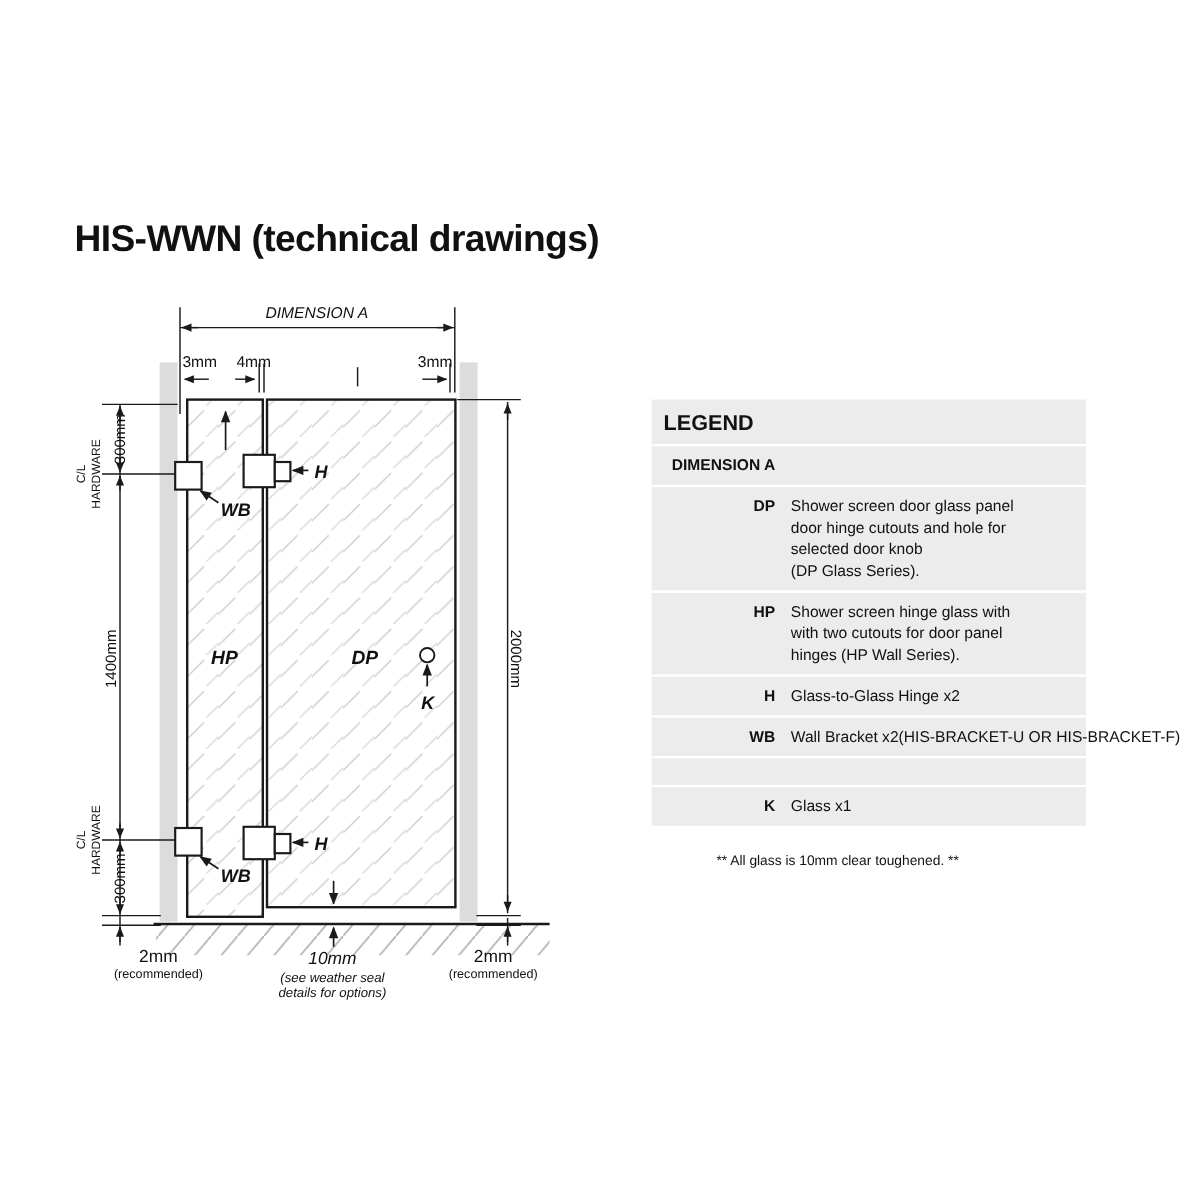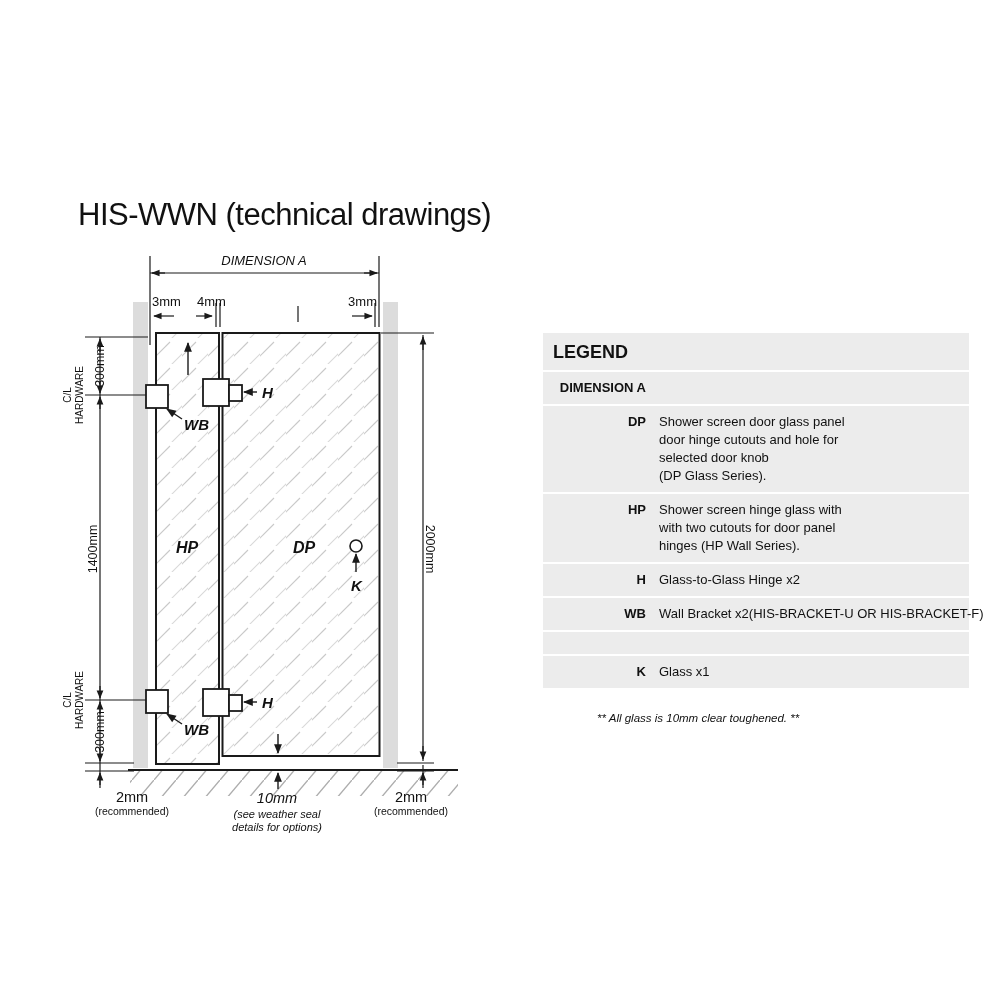--- a/index.html
+++ b/index.html
@@ -1,41 +1,41 @@
 <!DOCTYPE html>
 <html><head>
 <meta charset="utf-8">
 <style>
   html,body{margin:0;padding:0;background:#fff;}
   body{width:1000px;height:1000px;position:relative;overflow:hidden;
        font-family:"Liberation Sans",sans-serif;color:#111;}
-  .page-title{position:absolute;left:62px;top:181px;margin:16px;
-       font-size:31px;font-weight:normal;letter-spacing:-0.5px;color:#111;}
+  .page-title{position:absolute;left:62px;top:181px;margin:0;
+       font-size:31px;font-weight:bold;letter-spacing:-0.5px;color:#111;}
   svg.drawing{position:absolute;left:0;top:0;width:1000px;height:1000px;}
   svg text{fill:#111;font-family:"Liberation Sans",sans-serif;}
   .dimtxt{font-size:13px;}
   .dimtxt-sm{font-size:12.5px;}
   .ital{font-style:italic;}
   .hw{font-style:italic;font-weight:bold;font-size:15px;}
   .panel-lbl{font-style:italic;font-weight:bold;font-size:16px;}
   .note-sm{font-size:11px;font-style:italic;}
   .rec-sm{font-size:10.5px;}
   .mm-big{font-size:14.5px;}
   .clhw{font-size:10px;}
   
-  .legend{position:absolute;left:543px;top:333px;width:426px;background:#ececec;}
+  .legend{position:absolute;left:543px;top:333px;width:362px;background:#ececec;}
   .legend-header{font-size:18px;font-weight:bold;padding:9px 10px 7px 10px;}
   .lrow{display:flex;border-top:2px solid #fff;padding:7px 0;}
   .lrow.empty{height:22px;padding:0;}
   .lkey{flex:0 0 103px;width:103px;text-align:right;font-weight:bold;
         font-size:13px;line-height:18px;}
   .ldesc{margin-left:13px;font-size:13px;line-height:18px;}
   .nowrap .lline{white-space:nowrap;text-align:center;}
   .footnote{position:absolute;left:597px;top:712px;font-size:11.5px;
-        font-style:italic;color:#111;}
+        color:#111;}
 </style>
 </head>
 <body>
 
 <h1 class="page-title">HIS-WWN (technical drawings)</h1>
 
 <svg class="drawing" viewBox="0 0 1000 1000">
   <defs>
     <marker id="arr" viewBox="0 0 10 10" refX="9" refY="5" markerWidth="9" markerHeight="7" orient="auto">
       <path d="M0,1 L10,5 L0,9 z" fill="#1a1a1a"></path>

